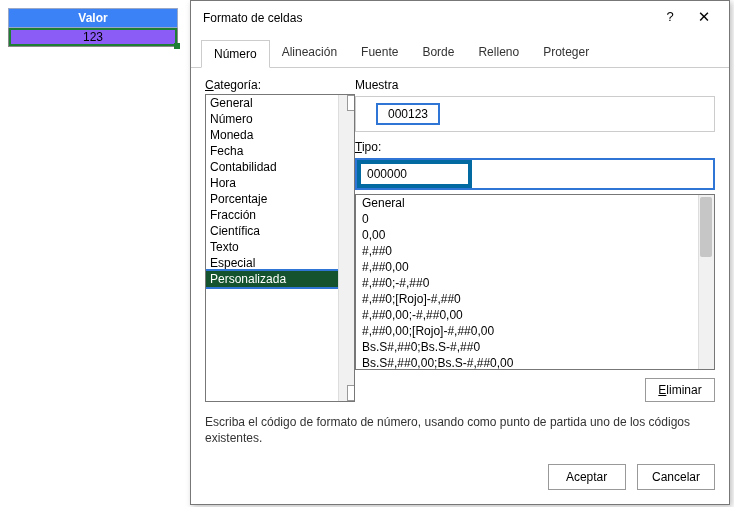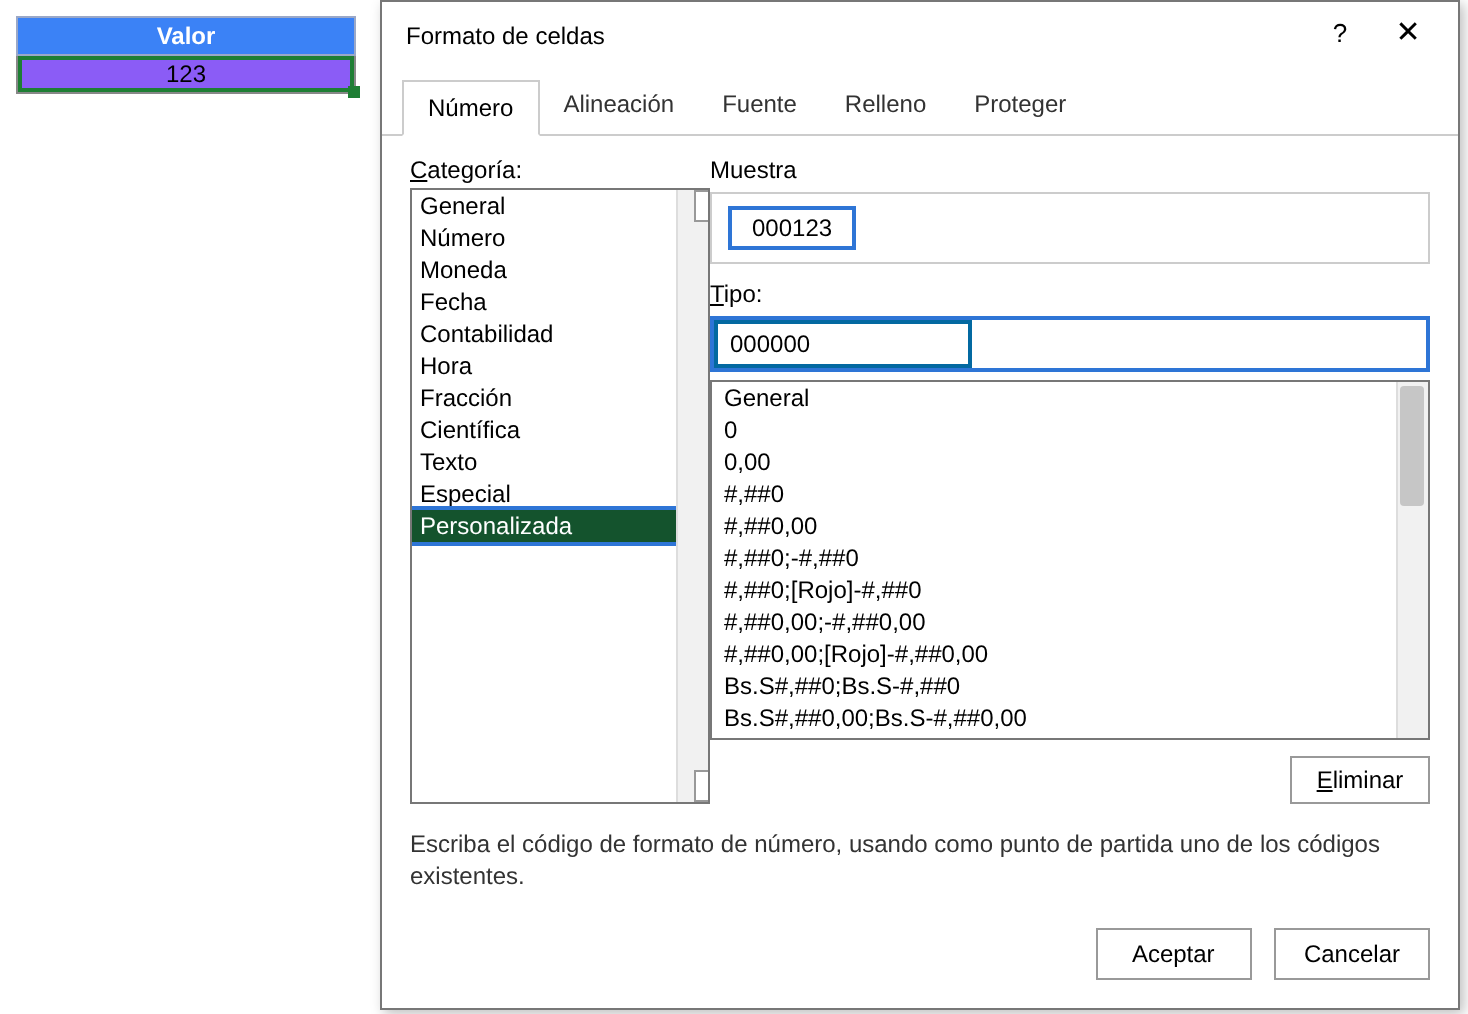--- a/index.html
+++ b/index.html
@@ -32,24 +32,24 @@
   .lbl u { text-decoration: underline; }
 
   .listbox { flex:1; border:1px solid #777; background:#fff; padding:1px; overflow:hidden; position:relative; }
   .listbox .items { position:absolute; inset:0; overflow:hidden; }
   .listbox .scroll { position:absolute; right:0; top:0; bottom:0; width:16px; background:#f1f1f1; border-left:1px solid #ddd; }
   .listbox .scroll .btn { height:16px; text-align:center; font-size:9px; line-height:16px; color:#555; }
   .li { padding:1px 4px; white-space:nowrap; }
   .li.sel { background:#14532d; color:#fff; }
   .li.ring { outline:2px solid #2e75d6; outline-offset:0; }
 
-  .muestra-field { border:1px solid #ccc; padding:6px 8px; margin-top:2px;text-decoration:underline; }
+  .muestra-field { border:1px solid #ccc; padding:6px 20px; margin-top:2px;text-decoration:underline; }
   .muestra-val { display:inline-block; border:2px solid #2e75d6; padding:2px 10px; }
   .tipo-ring { border:2px solid #2e75d6; display:inline-block; padding:0; margin-top:2px; }
-  .tipo-ring input { border:2px solid #0369a1; padding:3px 6px; width:129px; }
+  .tipo-ring input { border:4px solid #0369a1; padding:3px 6px; width:115px; }
 
   .format-list { flex:1; border:1px solid #777; margin-top:4px; position:relative; overflow:hidden; }
   .format-list .items { position:absolute; inset:0 16px 0 0; overflow:hidden; }
   .format-list .fi { padding:0 6px; line-height:16px; white-space:nowrap; }
   .format-list .scroll { position:absolute; right:0; top:0; bottom:0; width:16px; background:#f1f1f1; border-left:1px solid #ddd; }
   .format-list .thumb { position:absolute; right:2px; top:2px; width:12px; height:60px; background:#c6c6c6; border-radius:2px; }
 
   .eliminar-row { text-align:right; margin-top:8px; }
   .hint { margin-top:12px; color:#333; line-height:1.35; }
 
@@ -72,36 +72,38 @@
   <div class="titlebar">
     <span class="title">Formato de celdas</span>
     <span class="tb-btn">?</span>
     <span class="tb-btn close">✕</span>
   </div>
 
   <div class="tabs">
     <div class="tab active">Número</div>
     <div class="tab">Alineación</div>
     <div class="tab">Fuente</div>
+    <div class="tab">Borde</div>
     <div class="tab">Relleno</div>
     <div class="tab">Proteger</div>
   </div>
 
   <div class="body">
     <div class="row1">
       <div class="col-left">
         <div class="lbl"><u>C</u><span>ategoría:</span></div>
         <div class="listbox">
           <div class="items">
             <div class="li">General</div>
             <div class="li">Número</div>
             <div class="li">Moneda</div>
             <div class="li">Fecha</div>
             <div class="li">Contabilidad</div>
             <div class="li">Hora</div>
+            <div class="li">Porcentaje</div>
             <div class="li">Fracción</div>
             <div class="li">Científica</div>
             <div class="li">Texto</div>
             <div class="li">Especial</div>
             <div class="li sel ring">Personalizada</div>
           </div>
           <div class="scroll">
             <div class="btn">▲</div>
             <div class="btn" style="position:absolute;bottom:0;left:0;right:0">▼</div>
           </div>

